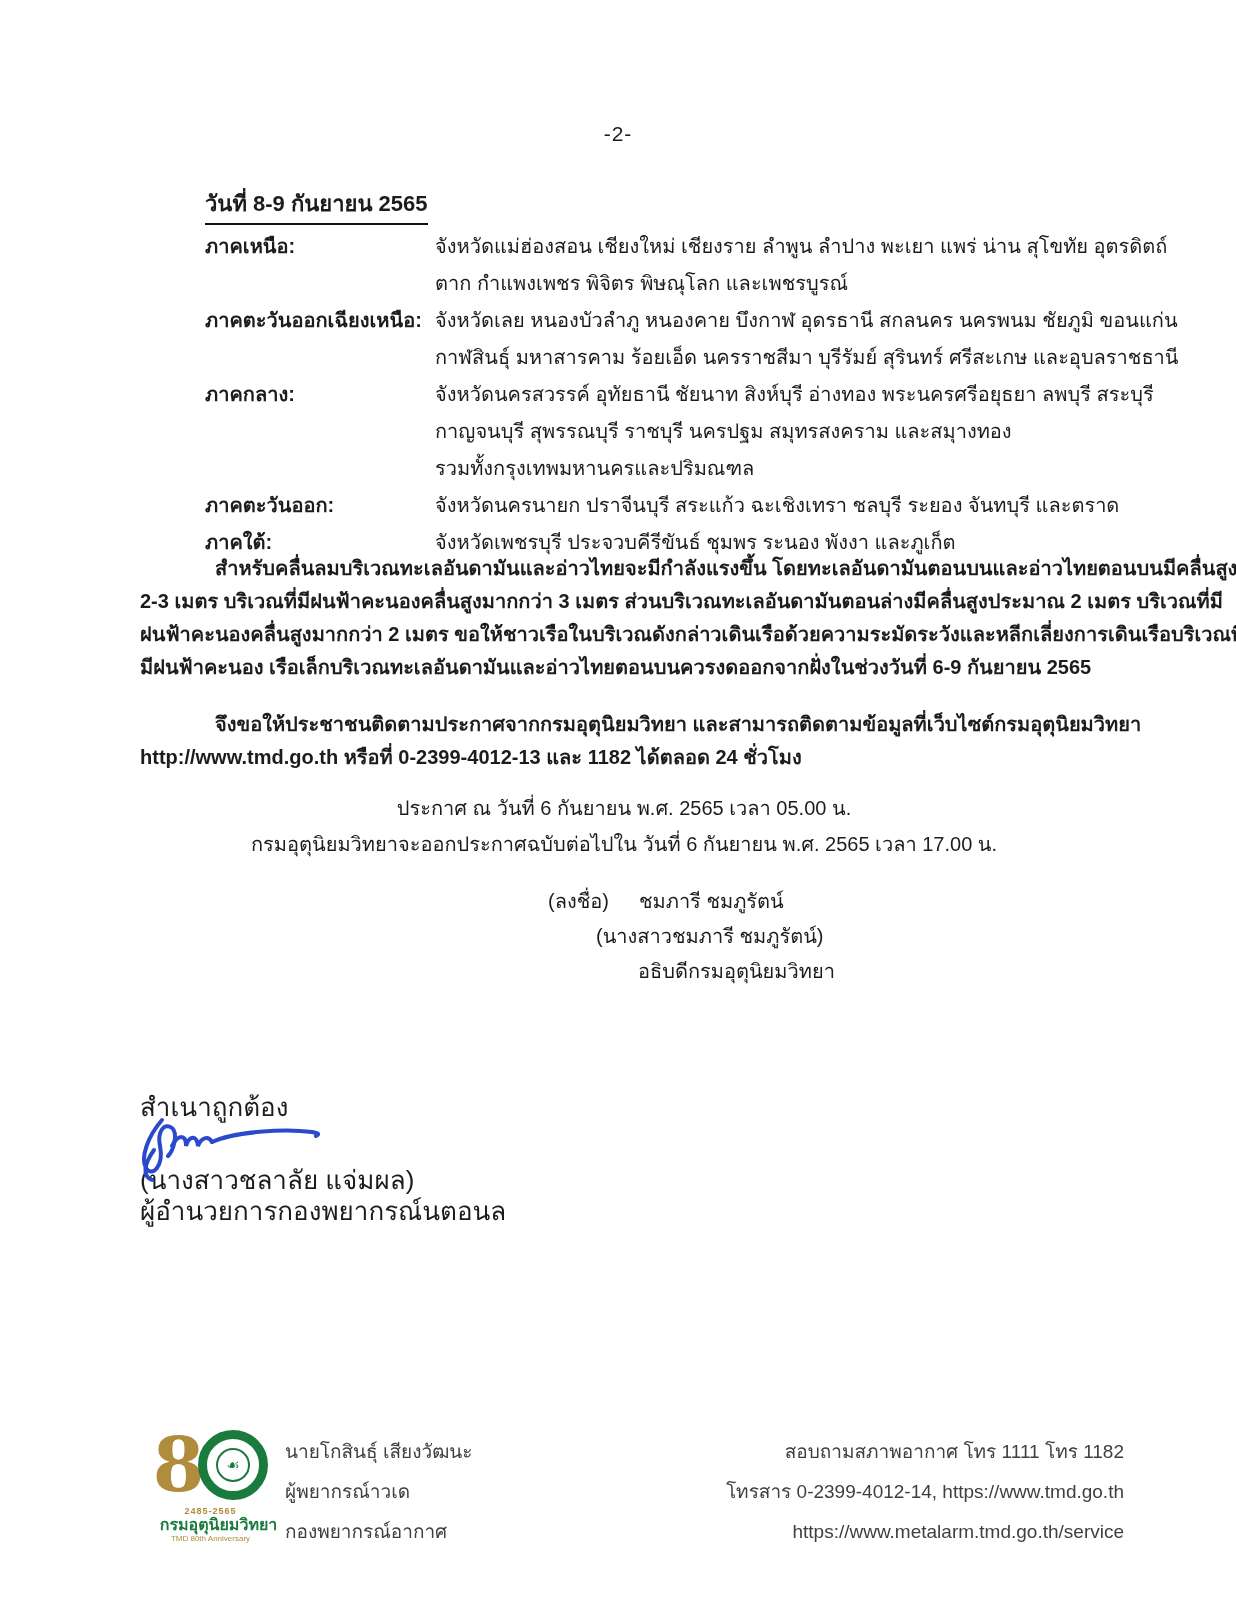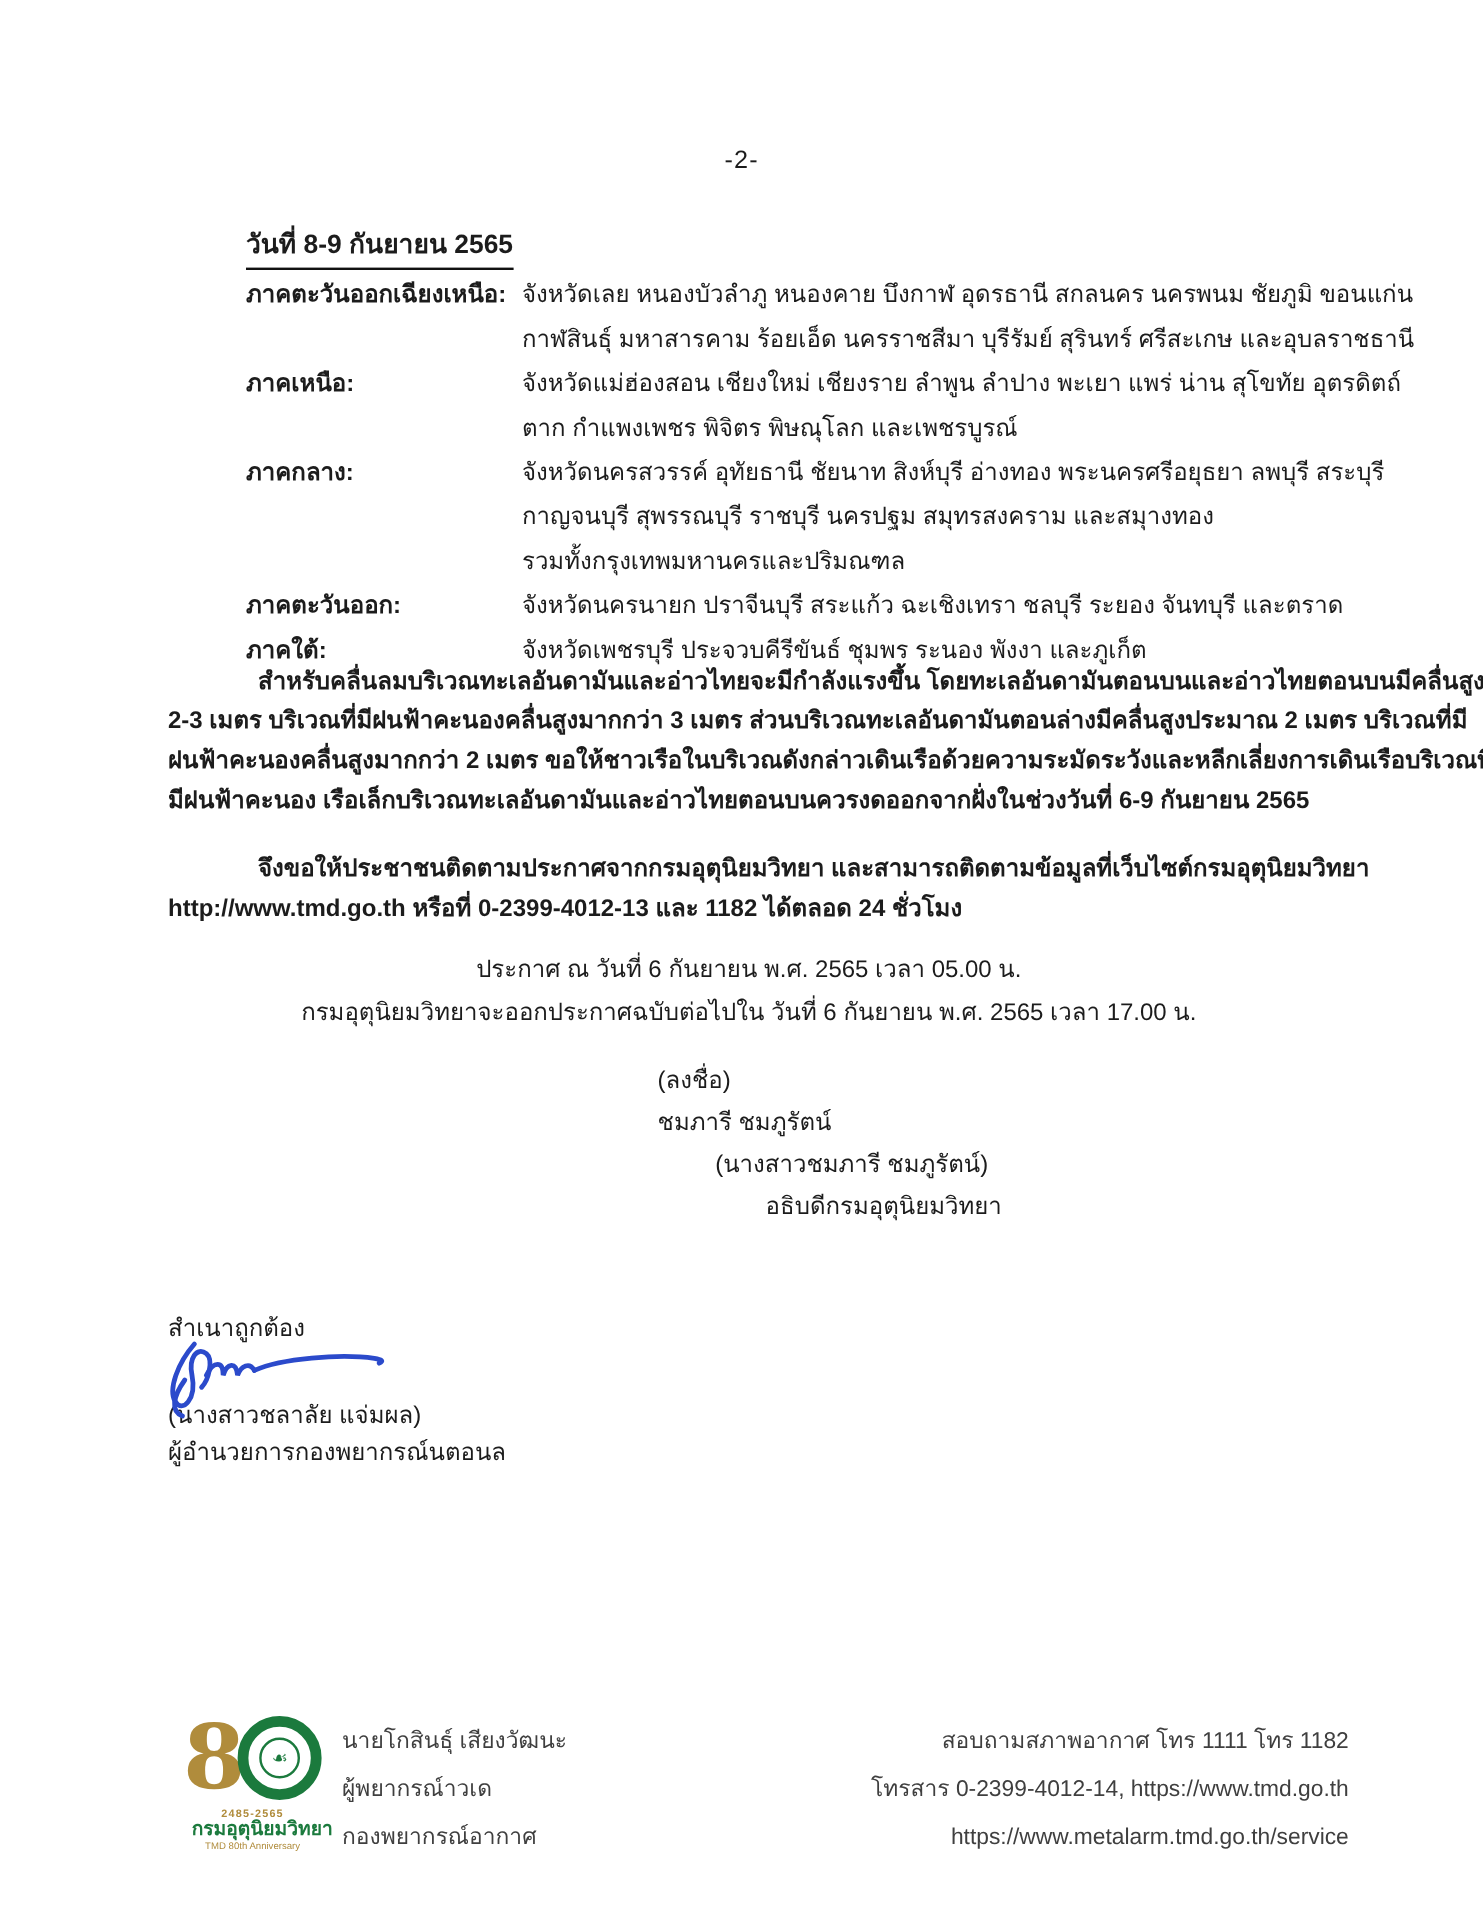--- a/index.html
+++ b/index.html
@@ -38,26 +38,26 @@
   .para-follow{top:708px;}
   .indent{padding-left:75px;}
   .announce{
     position:absolute;top:790px;left:140px;width:968px;
     font-size:20px;line-height:36px;text-align:center;
   }
   .signatory{
     position:absolute;top:884px;left:548px;
     font-size:20px;line-height:35px;
   }
-  .sig-line1{display:flex;column-gap:30px;white-space:nowrap;flex-direction:column;}
+  .sig-line1{display:flex;column-gap:30px;white-space:nowrap;}
   .sig-line2{padding-left:48px;white-space:nowrap;}
   .sig-line3{padding-left:90px;white-space:nowrap;}
   .certification{
     position:absolute;top:1092px;left:140px;
-    font-size:20px;line-height:31px;
+    font-size:26px;line-height:31px;
   }
   .cert-label{white-space:nowrap;}
   .cert-sig{
     position:absolute;left:-6px;top:14px;
     width:220px;height:80px;pointer-events:none;
   }
   .cert-name{margin-top:42px;white-space:nowrap;}
   .cert-title{white-space:nowrap;}
   .footer-logo{
     position:absolute;left:143px;top:1426px;width:135px;height:140px;
@@ -94,31 +94,31 @@
 <body>
 
 <div class="page">
 
   <div class="page-number">-2-</div>
 
   <div class="date-heading">วันที่ 8-9 กันยายน 2565</div>
 
   <div class="regions">
     <div class="region-row">
+      <div class="region-label">ภาคเหนือ:</div>
+      <div class="region-value">
+        <div class="tline">จังหวัดแม่ฮ่องสอน เชียงใหม่ เชียงราย ลำพูน ลำปาง พะเยา แพร่ น่าน สุโขทัย อุตรดิตถ์</div>
+        <div class="tline">ตาก กำแพงเพชร พิจิตร พิษณุโลก และเพชรบูรณ์</div>
+      </div>
+    </div>
+    <div class="region-row">
       <div class="region-label">ภาคตะวันออกเฉียงเหนือ:</div>
       <div class="region-value">
         <div class="tline">จังหวัดเลย หนองบัวลำภู หนองคาย บึงกาฬ อุดรธานี สกลนคร นครพนม ชัยภูมิ ขอนแก่น</div>
         <div class="tline">กาฬสินธุ์ มหาสารคาม ร้อยเอ็ด นครราชสีมา บุรีรัมย์ สุรินทร์ ศรีสะเกษ และอุบลราชธานี</div>
-      </div>
-    </div>
-    <div class="region-row">
-      <div class="region-label">ภาคเหนือ:</div>
-      <div class="region-value">
-        <div class="tline">จังหวัดแม่ฮ่องสอน เชียงใหม่ เชียงราย ลำพูน ลำปาง พะเยา แพร่ น่าน สุโขทัย อุตรดิตถ์</div>
-        <div class="tline">ตาก กำแพงเพชร พิจิตร พิษณุโลก และเพชรบูรณ์</div>
       </div>
     </div>
     <div class="region-row">
       <div class="region-label">ภาคกลาง:</div>
       <div class="region-value">
         <div class="tline">จังหวัดนครสวรรค์ อุทัยธานี ชัยนาท สิงห์บุรี อ่างทอง พระนครศรีอยุธยา ลพบุรี สระบุรี</div>
         <div class="tline">กาญจนบุรี สุพรรณบุรี ราชบุรี นครปฐม สมุทรสงคราม และสมุางทอง</div>
         <div class="tline">รวมทั้งกรุงเทพมหานครและปริมณฑล</div>
       </div>
     </div>

